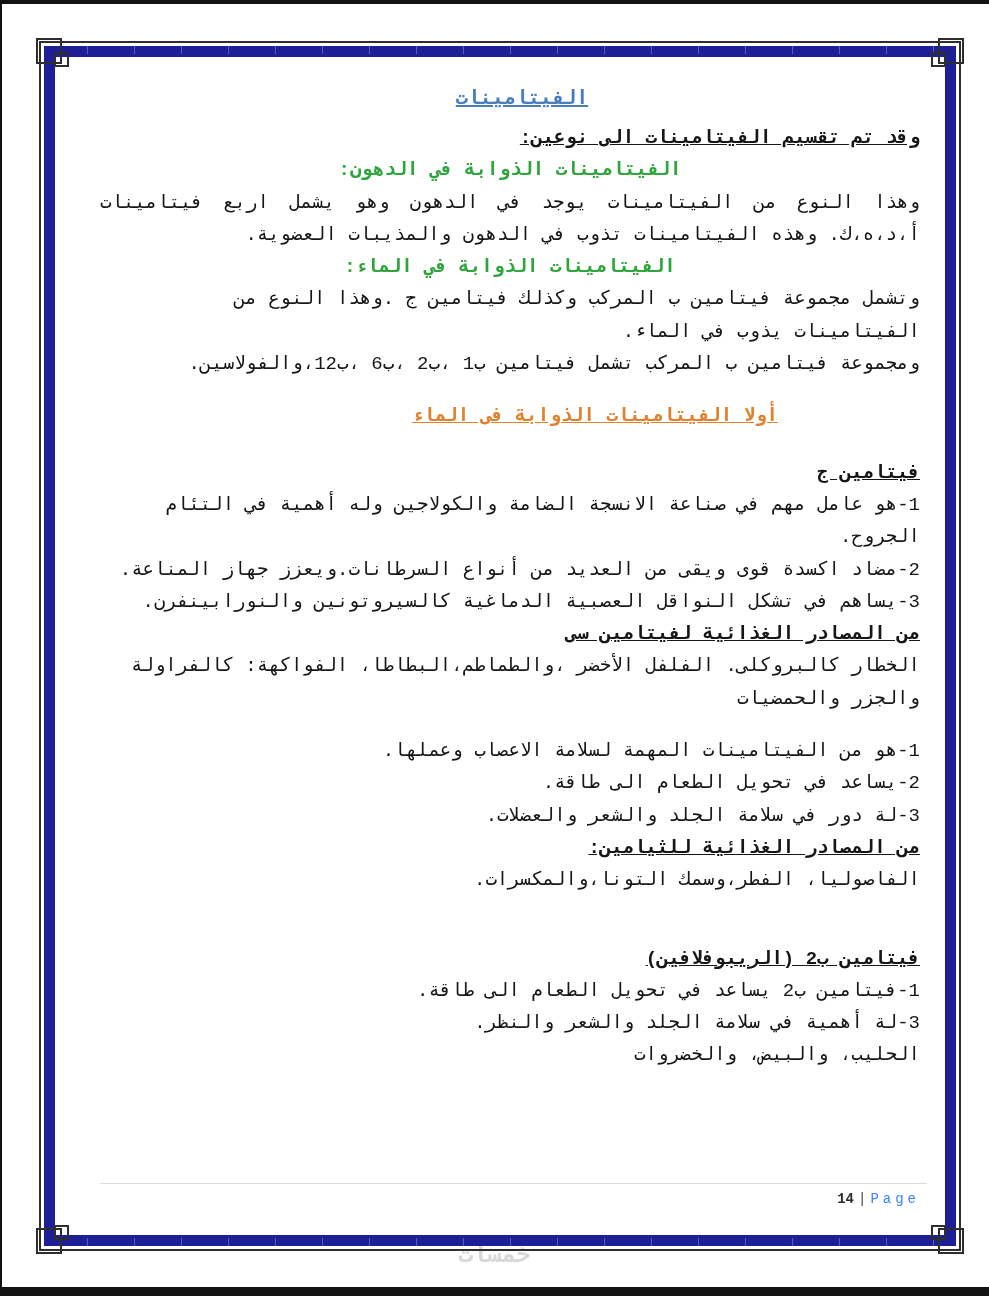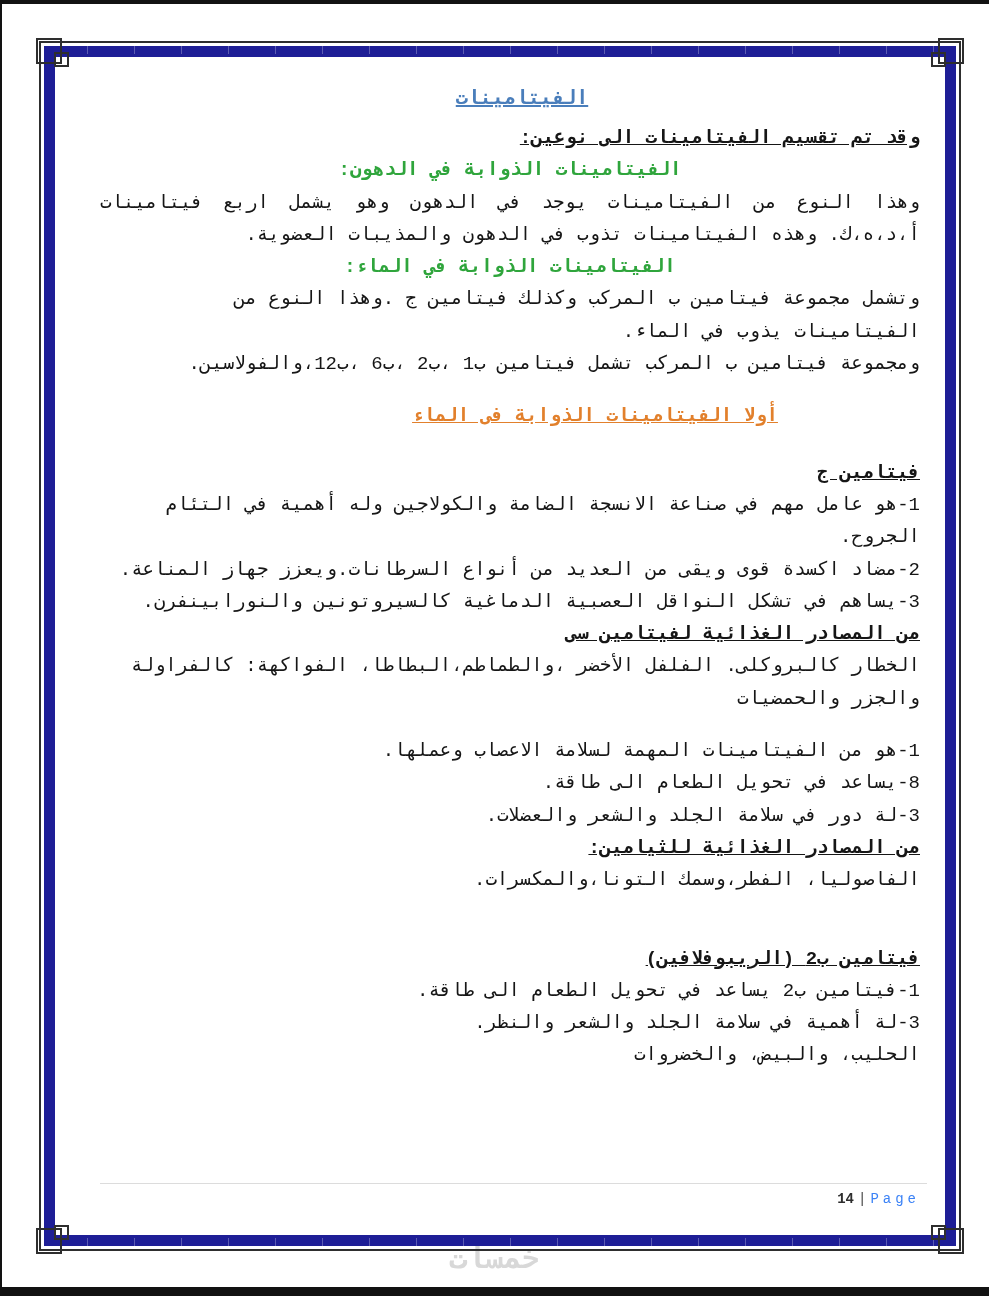--- a/index.html
+++ b/index.html
@@ -47,21 +47,21 @@
   .sec-b2 { margin-top:46px; }
 
   
   .footer-line { position:absolute; left:100px; right:62px; top:1183px; height:1px; background:#dcdcdc; z-index:2; }
   .footer-page { position:absolute; right:69px; top:1191px; direction:ltr; font-size:14px; z-index:2; }
   .footer-page .num  { color:#2e2e2e; font-weight:bold; }
   .footer-page .sep  { color:#444; margin:0 4px; }
   .footer-page .word { color:#3b82f6; letter-spacing:4px; }
 
   .watermark { position:absolute; left:0; right:0; top:1240px; text-align:center;
-               color:#d8d8d8; font-size:30px; font-weight:bold; z-index:1; direction:rtl; }
+               color:#d8d8d8; font-size:24px; font-weight:bold; z-index:1; direction:rtl; }
 </style>
 </head>
 <body>
 
 <div class="canvas">
 
   <div class="edge-top"></div>
   <div class="edge-left"></div>
   <div class="edge-bottom"></div>
 
@@ -103,21 +103,21 @@
       <div class="vit-heading">فيتامين ج</div>
       <p>1-هو عامل مهم في صناعة الانسجة الضامة والكولاجين وله أهمية في التئام الجروح.</p>
       <p>2-مضاد اكسدة قوى ويقى من العديد من أنواع السرطانات.ويعزز جهاز المناعة.</p>
       <p>3-يساهم في تشكل النواقل العصبية الدماغية كالسيروتونين والنورابينفرن.</p>
       <div class="src-heading">من المصادر الغذائية لفيتامين سى</div>
       <p>الخطار كالبروكلى. الفلفل الأخضر ،والطماطم،البطاطا، الفواكهة: كالفراولة والجزر والحمضيات</p>
     </div>
 
     <div class="sec sec-b1">
       <p>1-هو من الفيتامينات المهمة لسلامة الاعصاب وعملها.</p>
-      <p>8-يساعد في تحويل الطعام الى طاقة.</p>
+      <p>2-يساعد في تحويل الطعام الى طاقة.</p>
       <p>3-لة دور في سلامة الجلد والشعر والعضلات.</p>
       <div class="src-heading">من المصادر الغذائية للثيامين:</div>
       <p>الفاصوليا، الفطر،وسمك التونا،والمكسرات.</p>
     </div>
 
     <div class="sec sec-b2">
       <div class="vit-heading">فيتامين ب2 (الريبوفلافين)</div>
       <p>1-فيتامين ب2 يساعد في تحويل الطعام الى طاقة.</p>
       <p>3-لة أهمية في سلامة الجلد والشعر والنظر.</p>
       <p>الحليب، والبيض، والخضروات</p>

